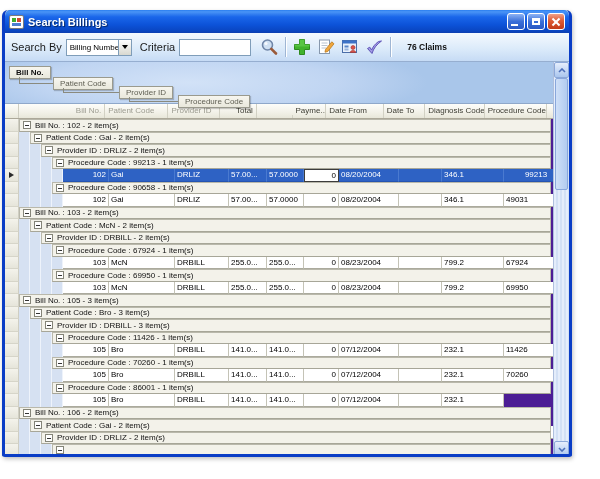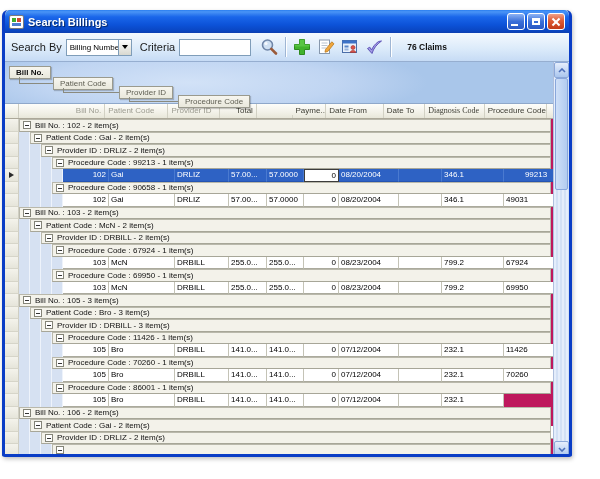--- a/index.html
+++ b/index.html
@@ -58,21 +58,21 @@
   .gb-box.first { font-weight:bold; color:#111; }
   .gb-conn { position:absolute; border-left:1px solid #8a8a7e; border-bottom:1px solid #8a8a7e; }
 
   .hdr-row { height:15px; flex:0 0 15px; display:flex;
     background:linear-gradient(180deg,#fdfdfa 0%,#f2f1e8 60%,#e8e7da 100%);
     border-bottom:1px solid #ACA899; font-size:8px; color:#3c3c32; }
   .hdr-cell { padding:2px 3px 0 3px; border-right:1px solid #d2d1c4; overflow:hidden; white-space:nowrap; }
   .hdr-cell.grouped { color:#9c9c90; }
   .hdr-corner { border-right:1px solid #cfcec2; }
 
-  .rows { flex:1; overflow:hidden; position:relative; background:#be185d; }
+  .rows { flex:1; overflow:hidden; position:relative; background:#4c1d95; }
   .grid-row { height:12.5px; display:flex; font-size:8px; }
   .sel-cell { width:14px; flex:0 0 14px; background:linear-gradient(180deg,#f4f3ec,#e6e5da);
     border-right:1px solid #cfcec2; border-bottom:1px solid #d6d5c9; display:flex; align-items:center; justify-content:center; }
   .sel-arrow { width:0; height:0; border-left:5px solid #2b2b2b; border-top:3.5px solid transparent; border-bottom:3.5px solid transparent; }
   .indent { width:11px; flex:0 0 11px; background:#D6E1F2; border-right:1px solid #eef3fb; }
   .group-box { flex:1; display:flex; align-items:center; height:100%; margin-right:2px;
     background:#F3F2EA; border:1px solid #b9b8ab; border-bottom-color:#a7a698; padding-left:3px; color:#111; overflow:hidden; }
   .expand-icon { width:8px; height:8px; flex:0 0 8px; background:#fff; border:1px solid #848478; position:relative; margin-right:4px; }
   .expand-icon::before { content:""; position:absolute; left:1px; right:1px; top:3px; height:1px; background:#333; }
   .group-label { white-space:nowrap; overflow:hidden; }
@@ -186,21 +186,21 @@
           <div class="hdr-cell hdr-corner" style="width: 14px;"></div>
           <div class="hdr-cell" style="width: 44px; border-right: none;"></div>
           <div class="hdr-cell grouped" style="width: 46px; text-align: right;">Bill No.</div>
           <div class="hdr-cell grouped" style="width: 66px; text-align: left;">Patient Code</div>
           <div class="hdr-cell grouped" style="width: 54px; text-align: left;">Provider ID</div>
           <div class="hdr-cell" style="width: 38px; text-align: right;">Total</div>
           <div class="hdr-cell" style="width: 37px; text-align: left; margin-top: 11px;">Charges</div>
           <div class="hdr-cell" style="width: 35px; text-align: left;">Payme...</div>
           <div class="hdr-cell" style="width: 60px; text-align: left;">Date From</div>
           <div class="hdr-cell" style="width: 43px; text-align: left;">Date To</div>
-          <div class="hdr-cell" style="width: 62px; text-align: left; font-family: Liberation Serif, serif;">Diagnosis Code</div>
+          <div class="hdr-cell" style="width: 62px; text-align: left;">Diagnosis Code</div>
           <div class="hdr-cell" style="width: 65px; text-align: left;">Procedure Code</div>
           <div class="hdr-cell" style="flex: 1 1 0%; border-right: none;"></div>
         </div>
       <div class="rows">
           <div class="grid-row group">
             <div class="sel-cell"></div>
             <div class="group-box">
               <span class="expand-icon"></span>
               <span class="group-label">Bill No. : 102 - 2 item(s)</span>
             </div>

